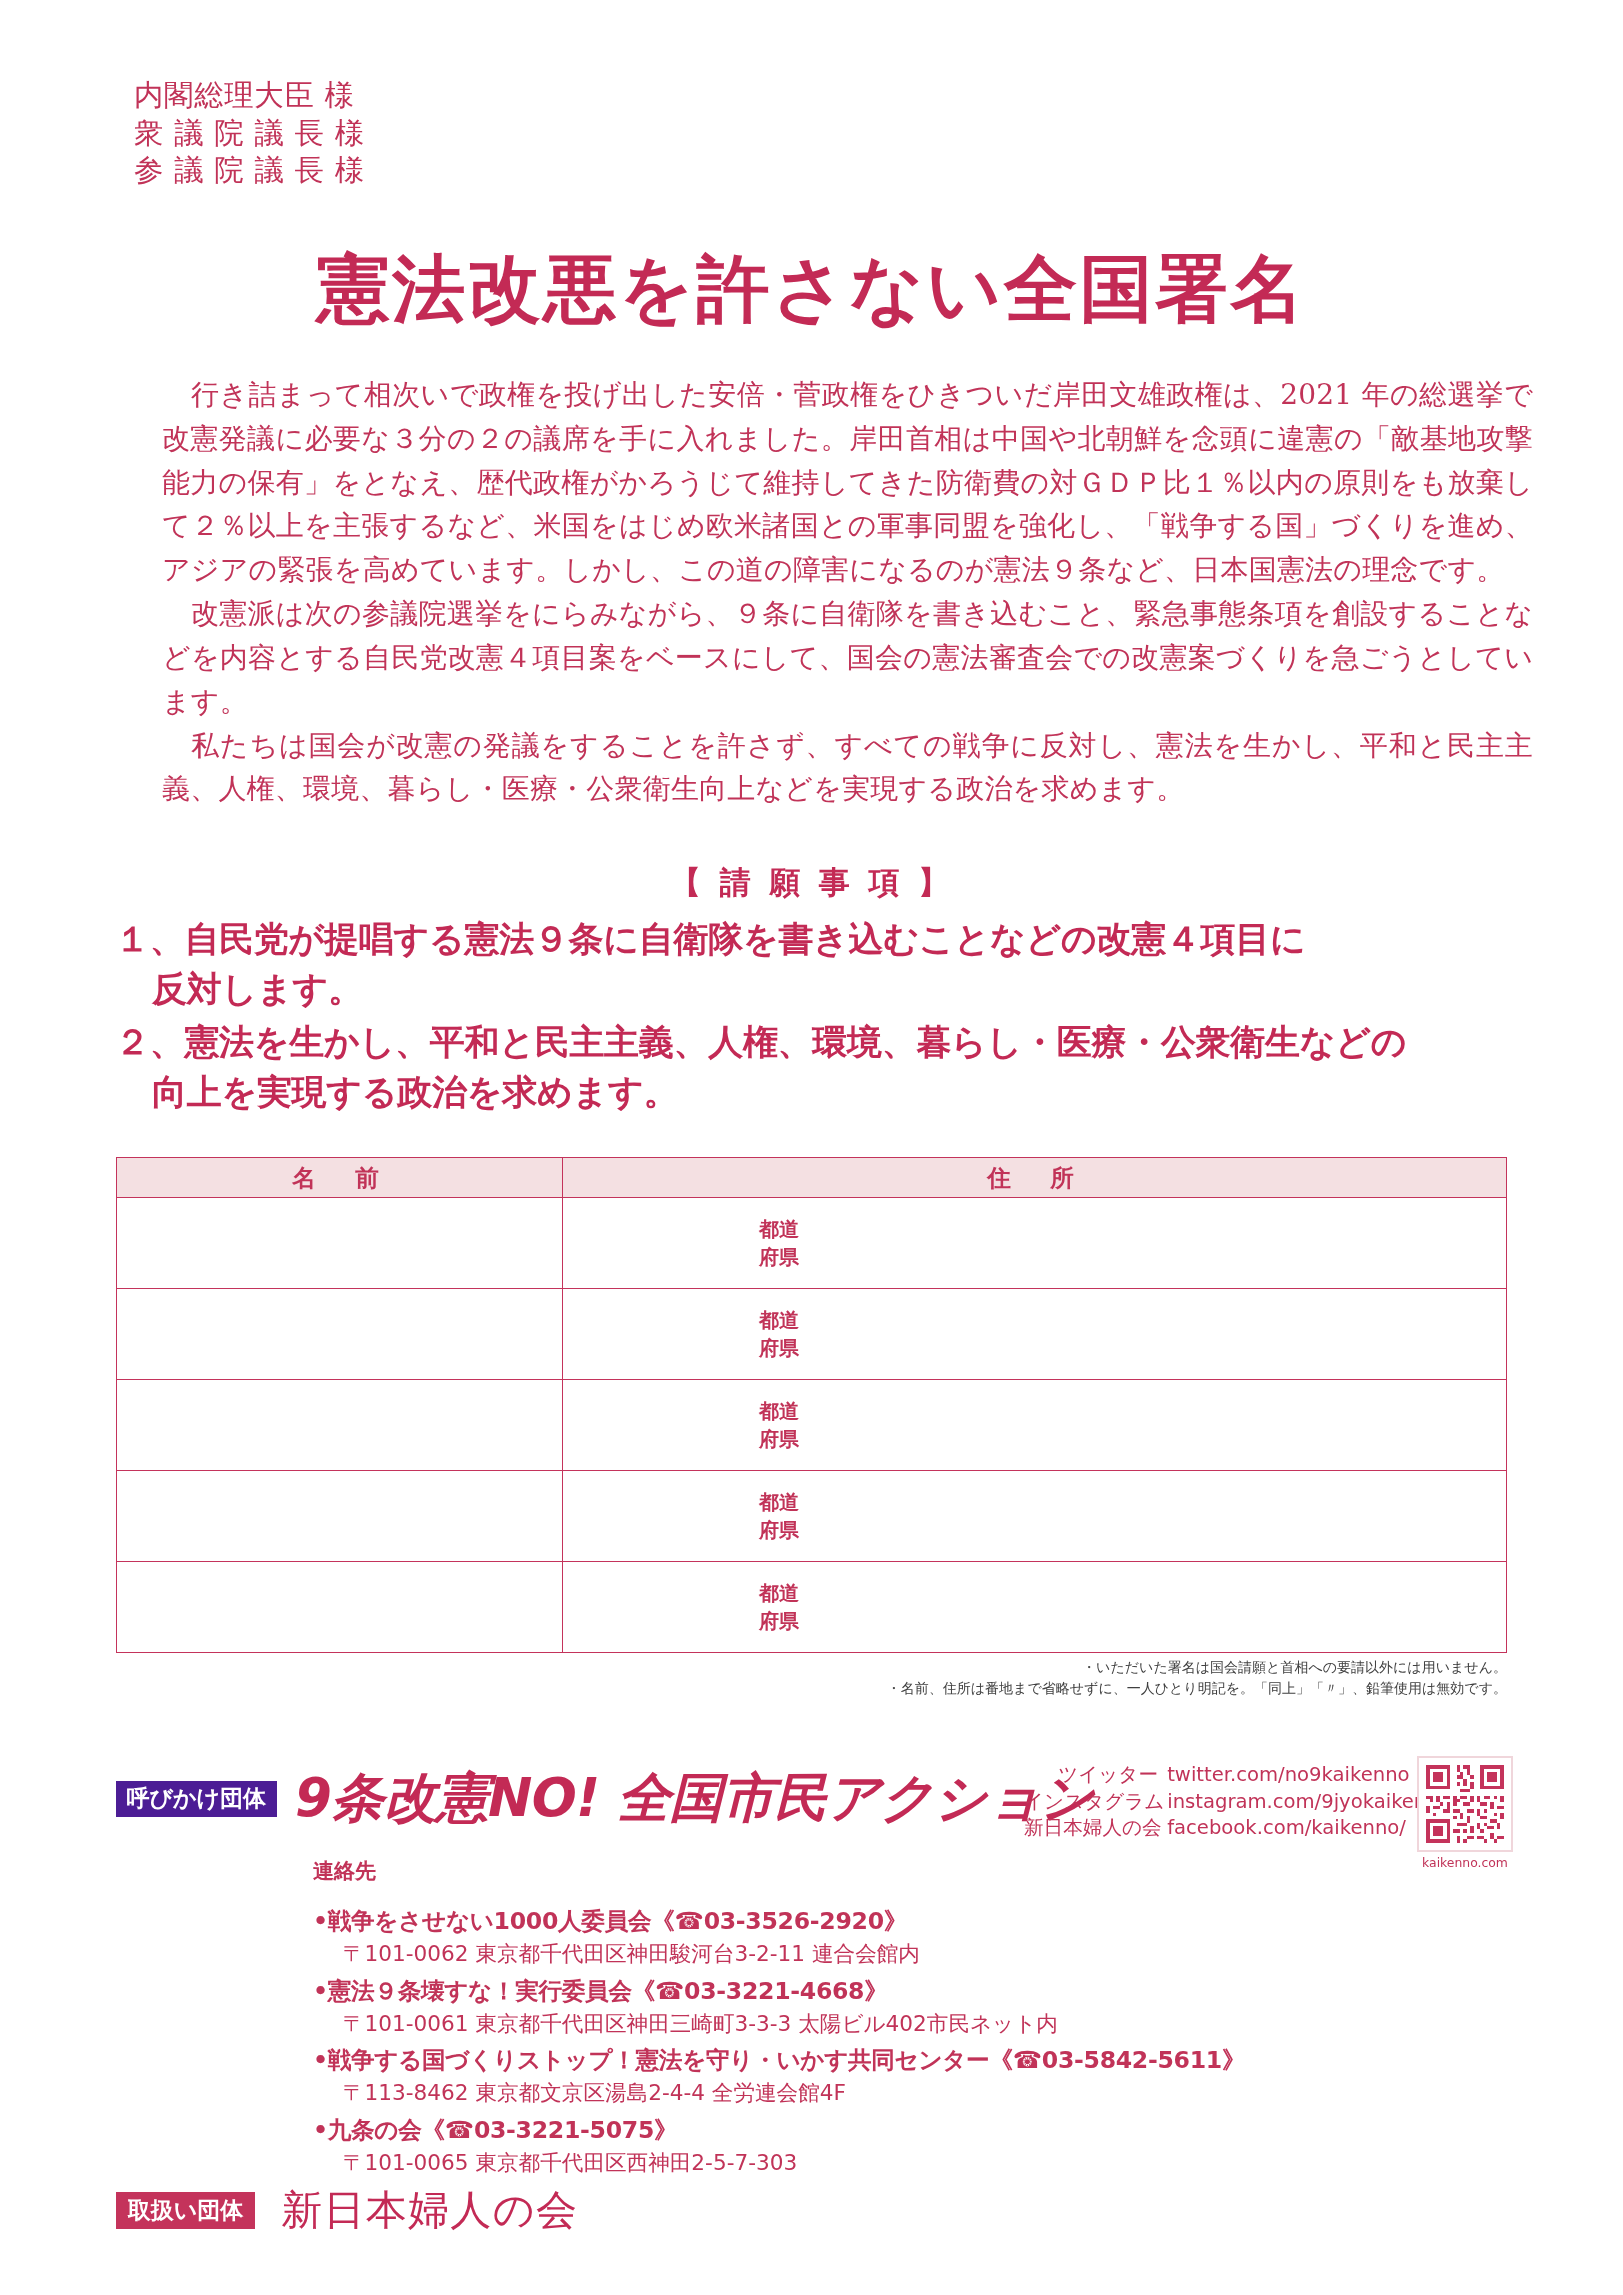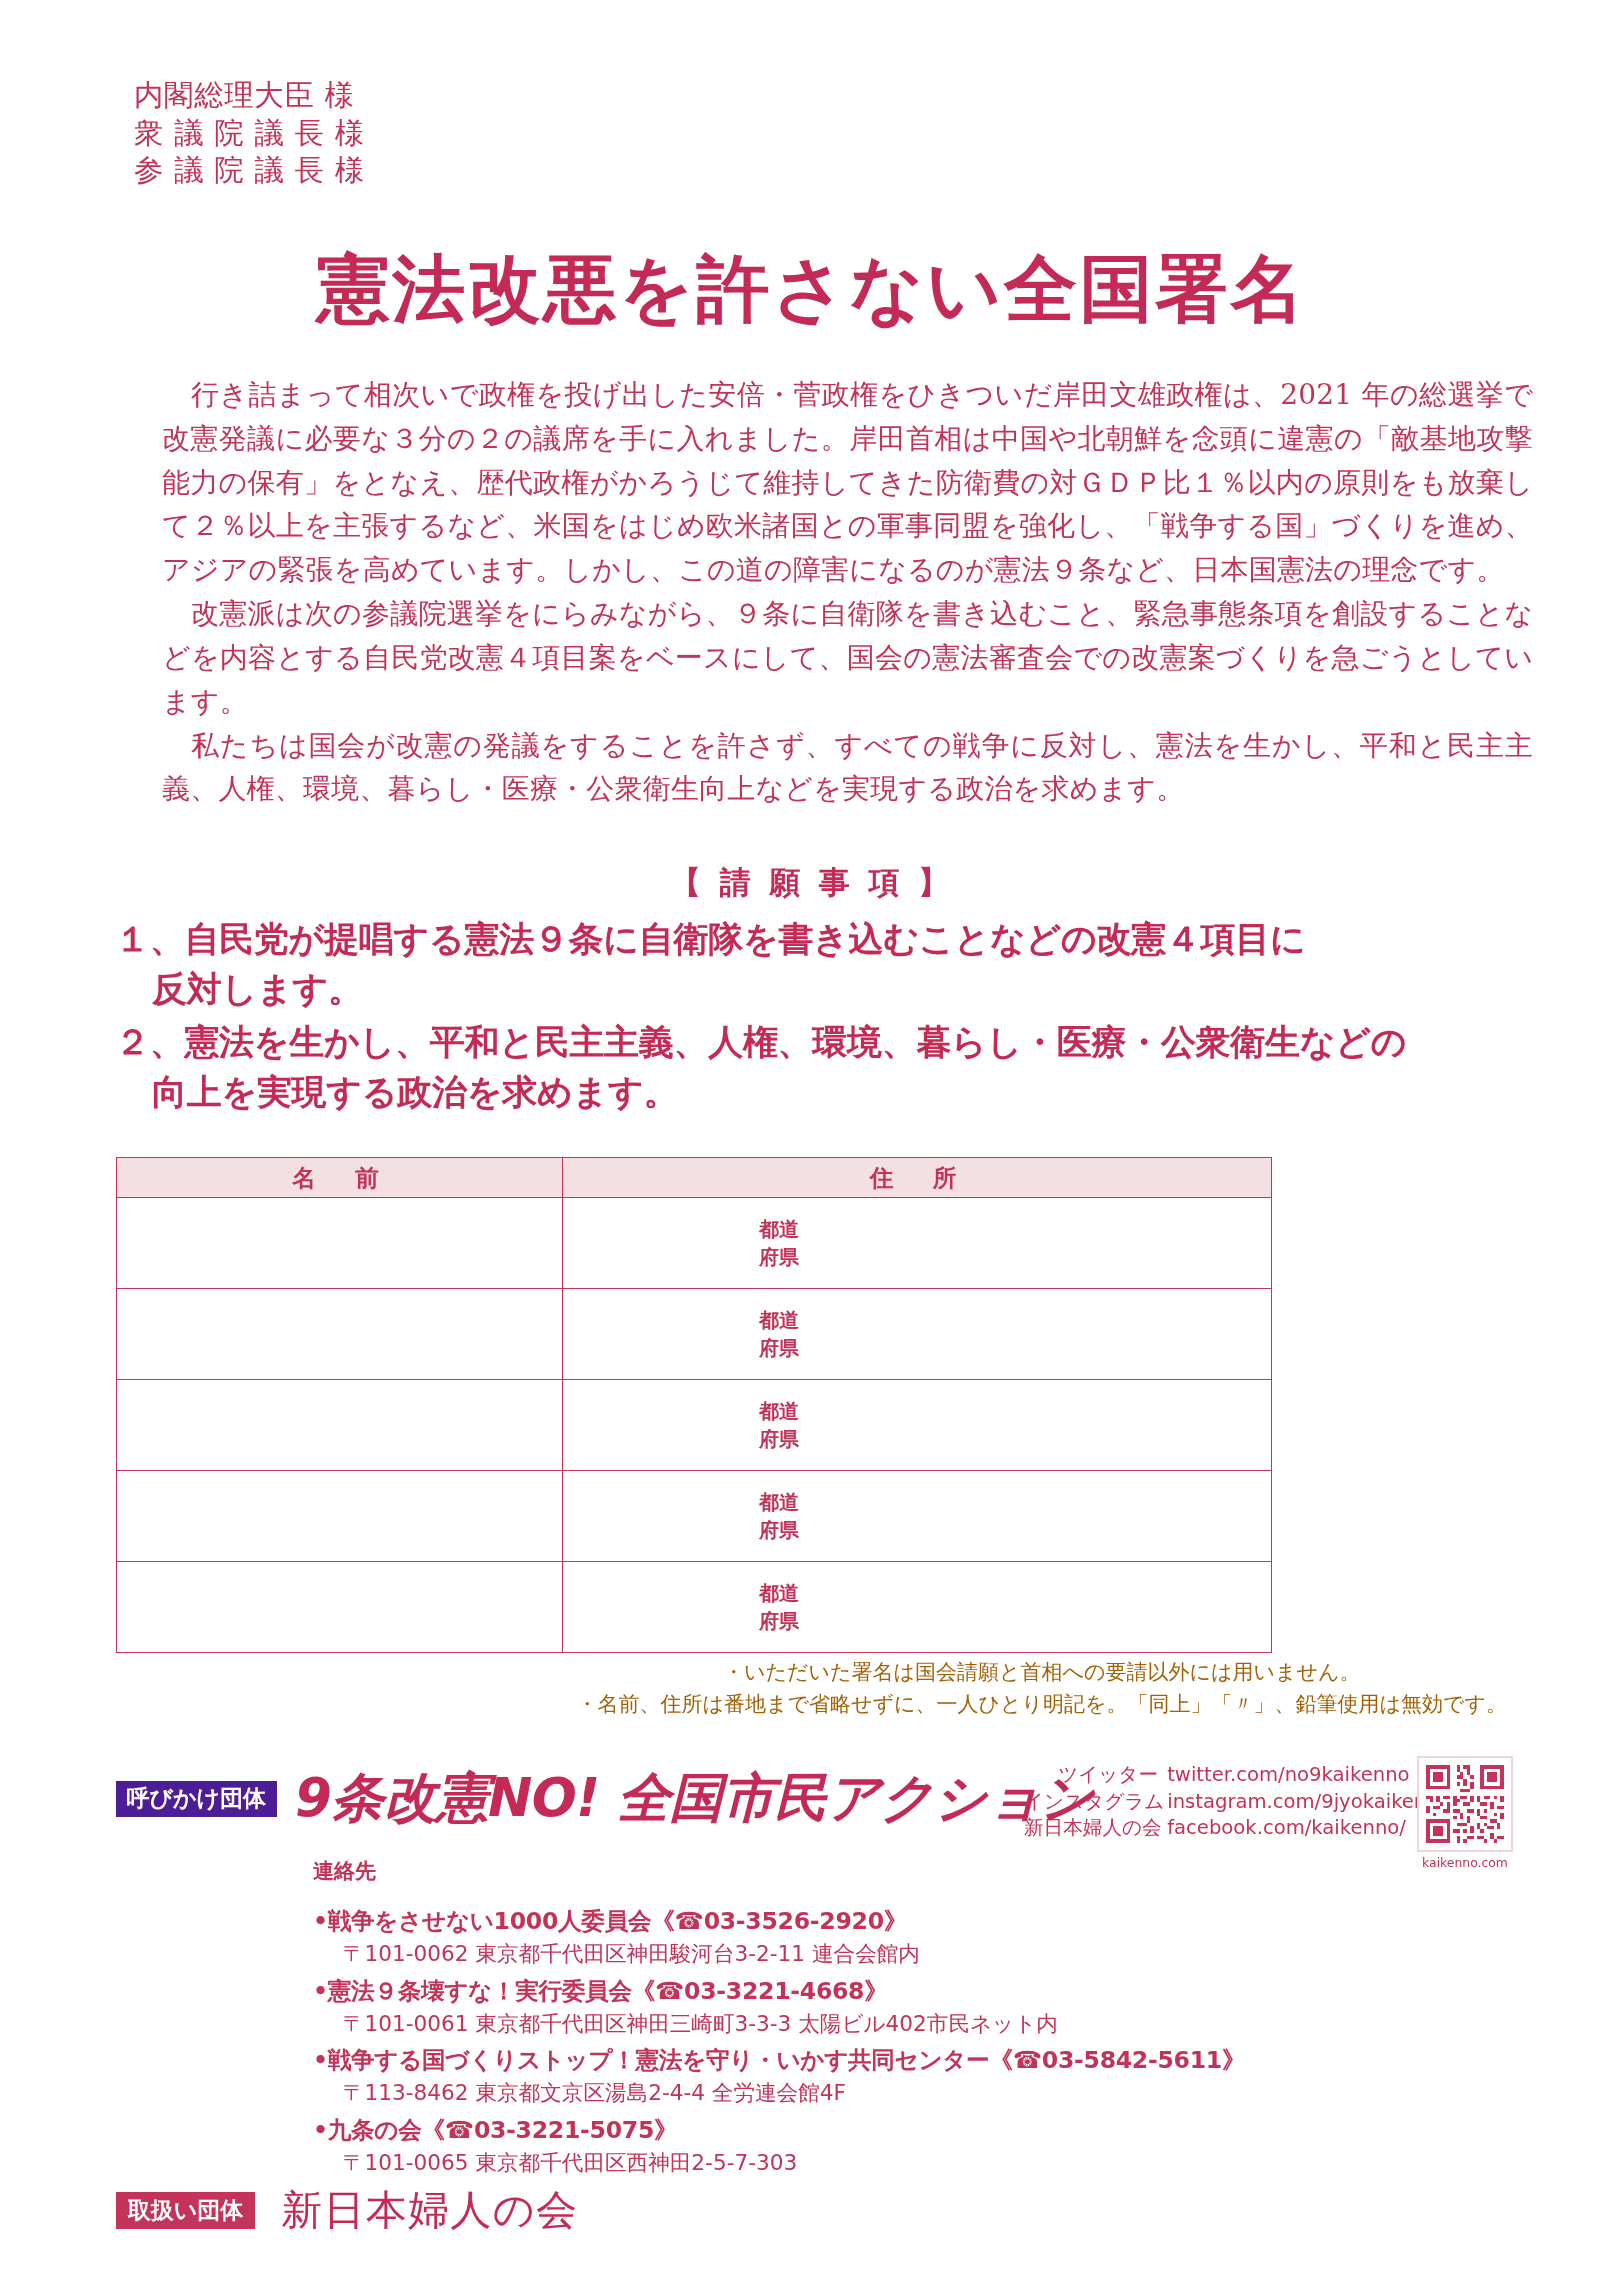--- a/index.html
+++ b/index.html
@@ -66,21 +66,21 @@
     line-height:1.42;
     color:#C32A55;
     letter-spacing:-0.3px;
   }
   .petition-items .item { margin-bottom:3.9px; }
   .petition-items .item .ln2 { padding-left:37px; display:block; }
 
   
   .sig-table {
     position:absolute; left:116px; top:1157px;
-    width:1156px;
+    width:1391px;
     border-collapse:collapse;
   }
   .sig-table th, .sig-table td {
     border:1.3px solid #C4335B;
     padding:0;
   }
   .sig-table thead th {
     background:#F4E0E2;
     height:39px;
     font-family:"DejaVu Sans", sans-serif;
@@ -100,25 +100,25 @@
     font-weight:700;
     font-size:20px;
     line-height:1.42;
     color:#C13358;
     text-align:center;
   }
 
   
   .notes {
     position:absolute; right:116px; top:1657px;
-    text-align:center;
-    font-family:"DejaVu Sans", sans-serif;
-    font-size:21px;
+    text-align:right;
+    font-family:"DejaVu Sans", sans-serif;
+    font-size:14px;
     line-height:1.52;
-    color:#a16207;
+    color:#404040;
   }
 
   
   .org-banner { position:absolute; left:116px; top:1763px; display:flex; align-items:center; }
   .badge {
     background:#4c1d95; color:#ffffff;
     font-family:"DejaVu Sans", sans-serif;
     font-weight:700; font-size:23px;
     padding:6.5px 10.5px 7.2px 10.5px;
     letter-spacing:0px;

